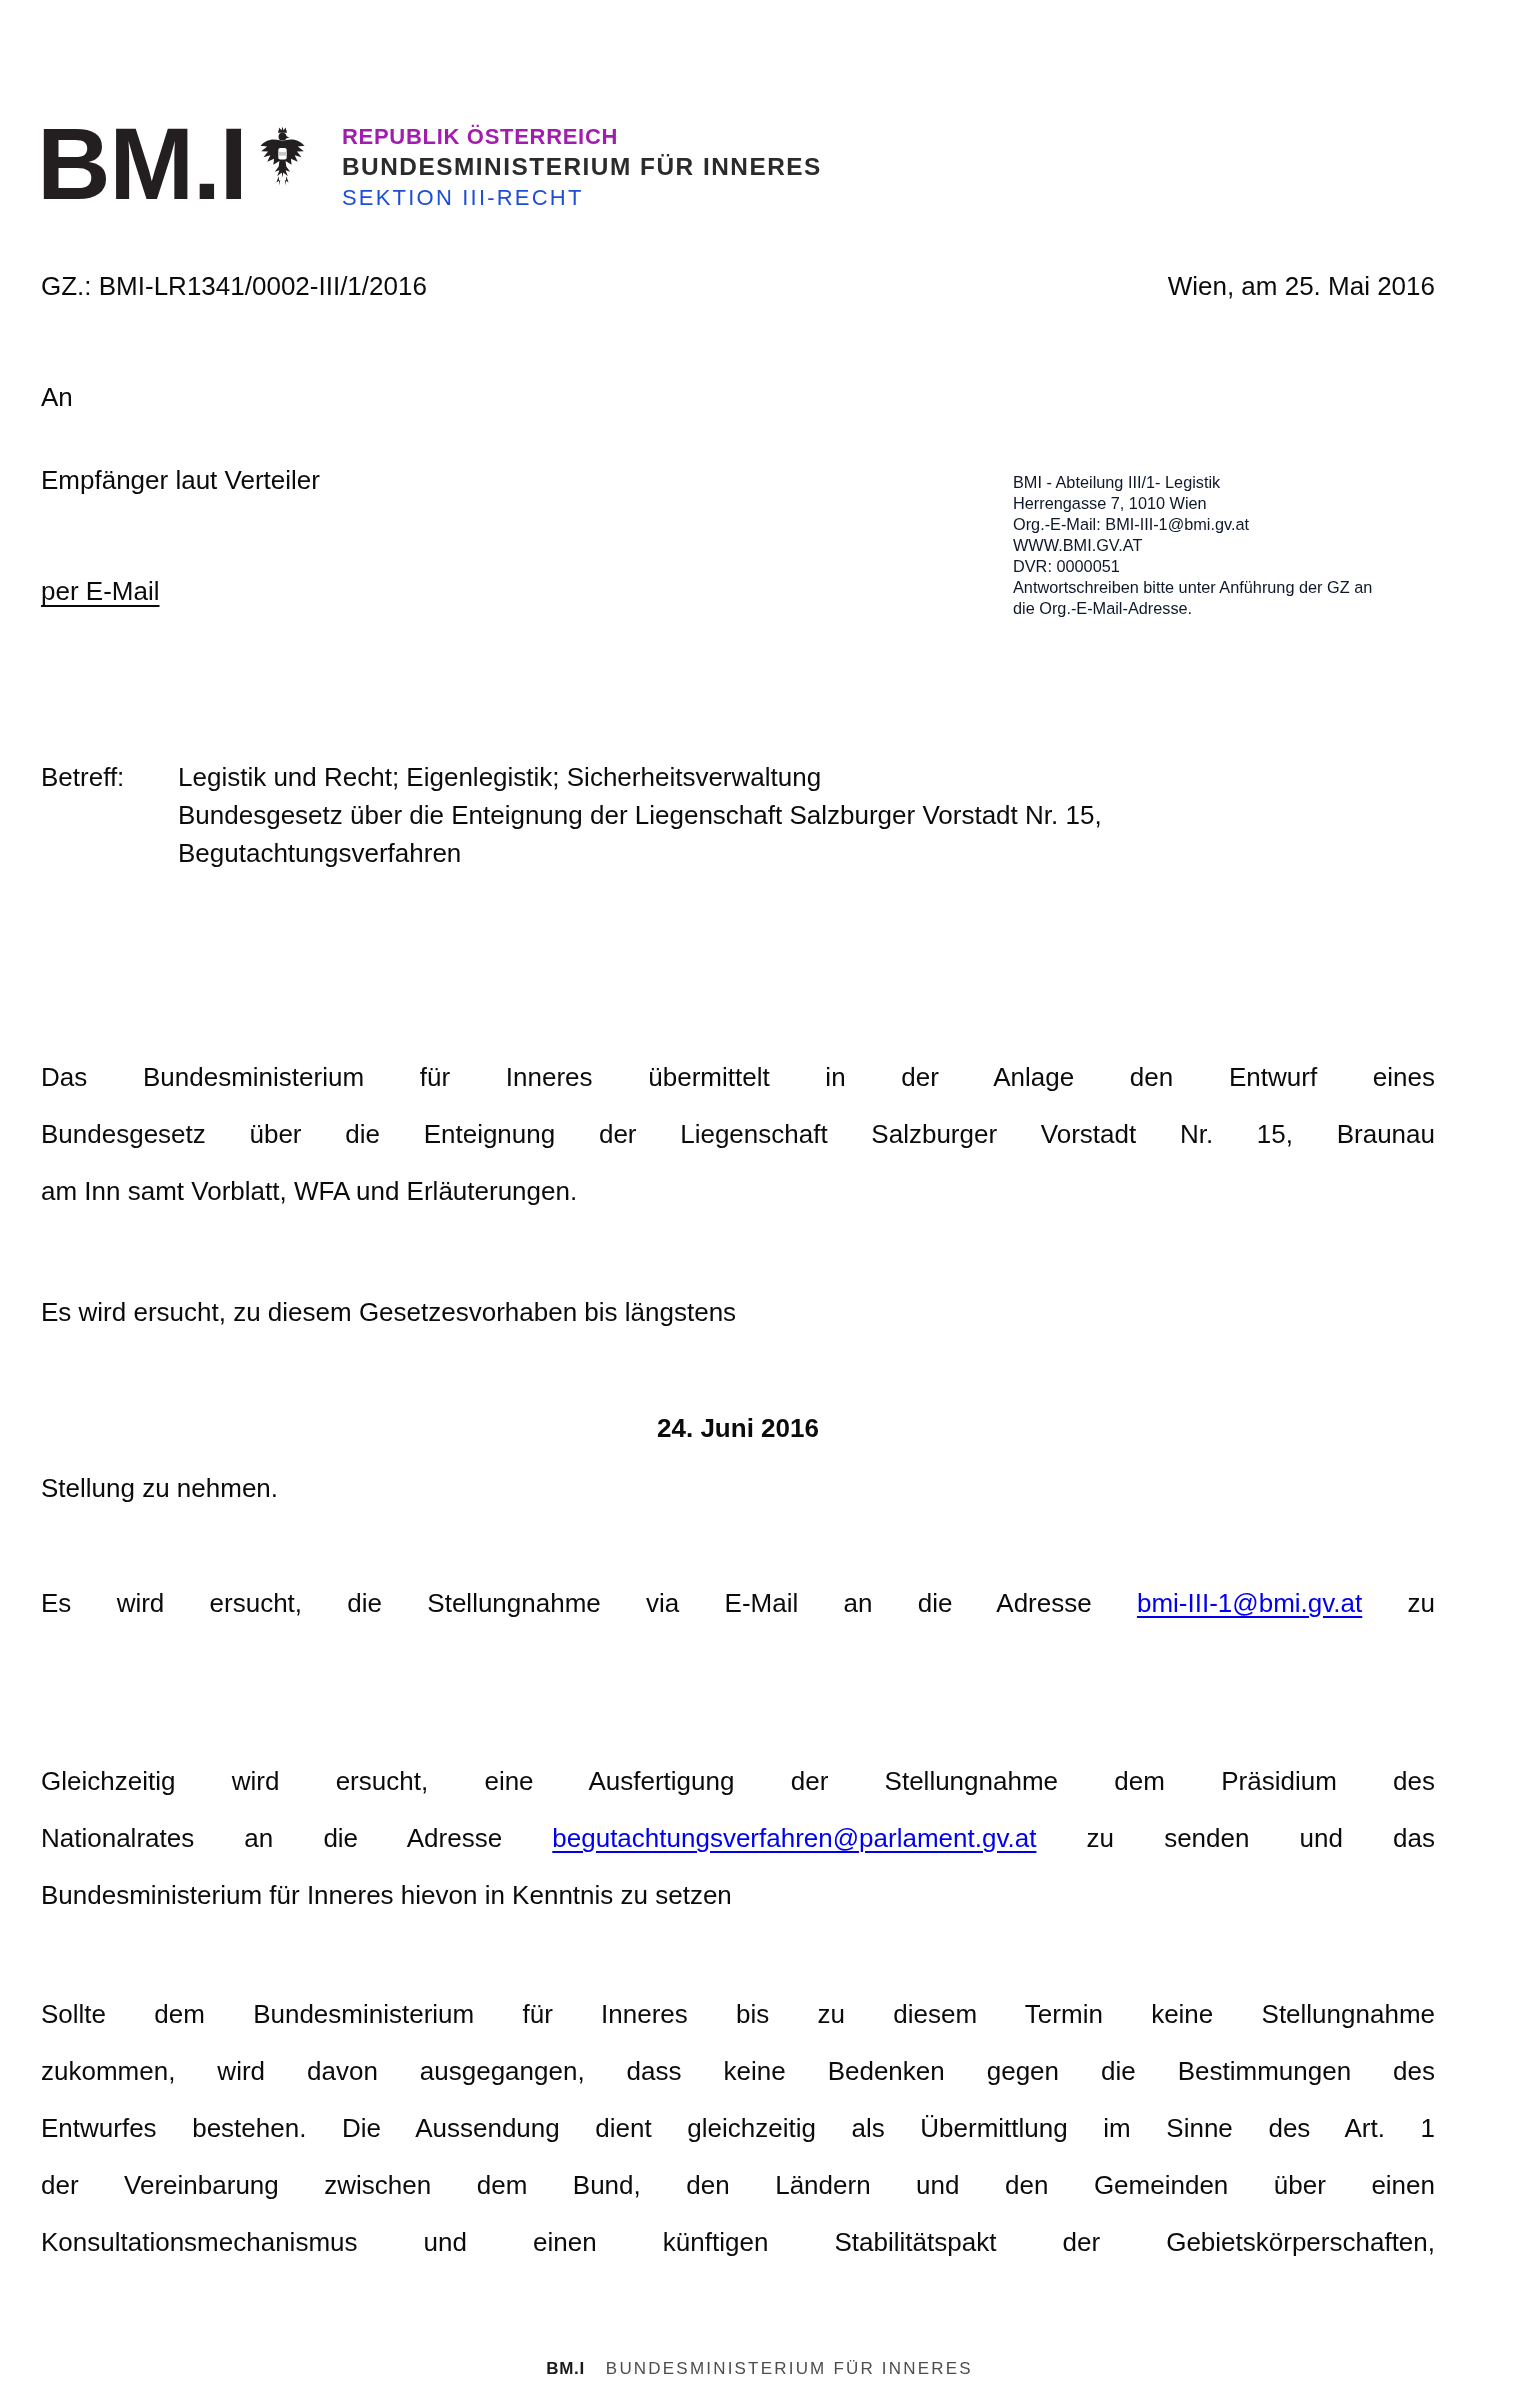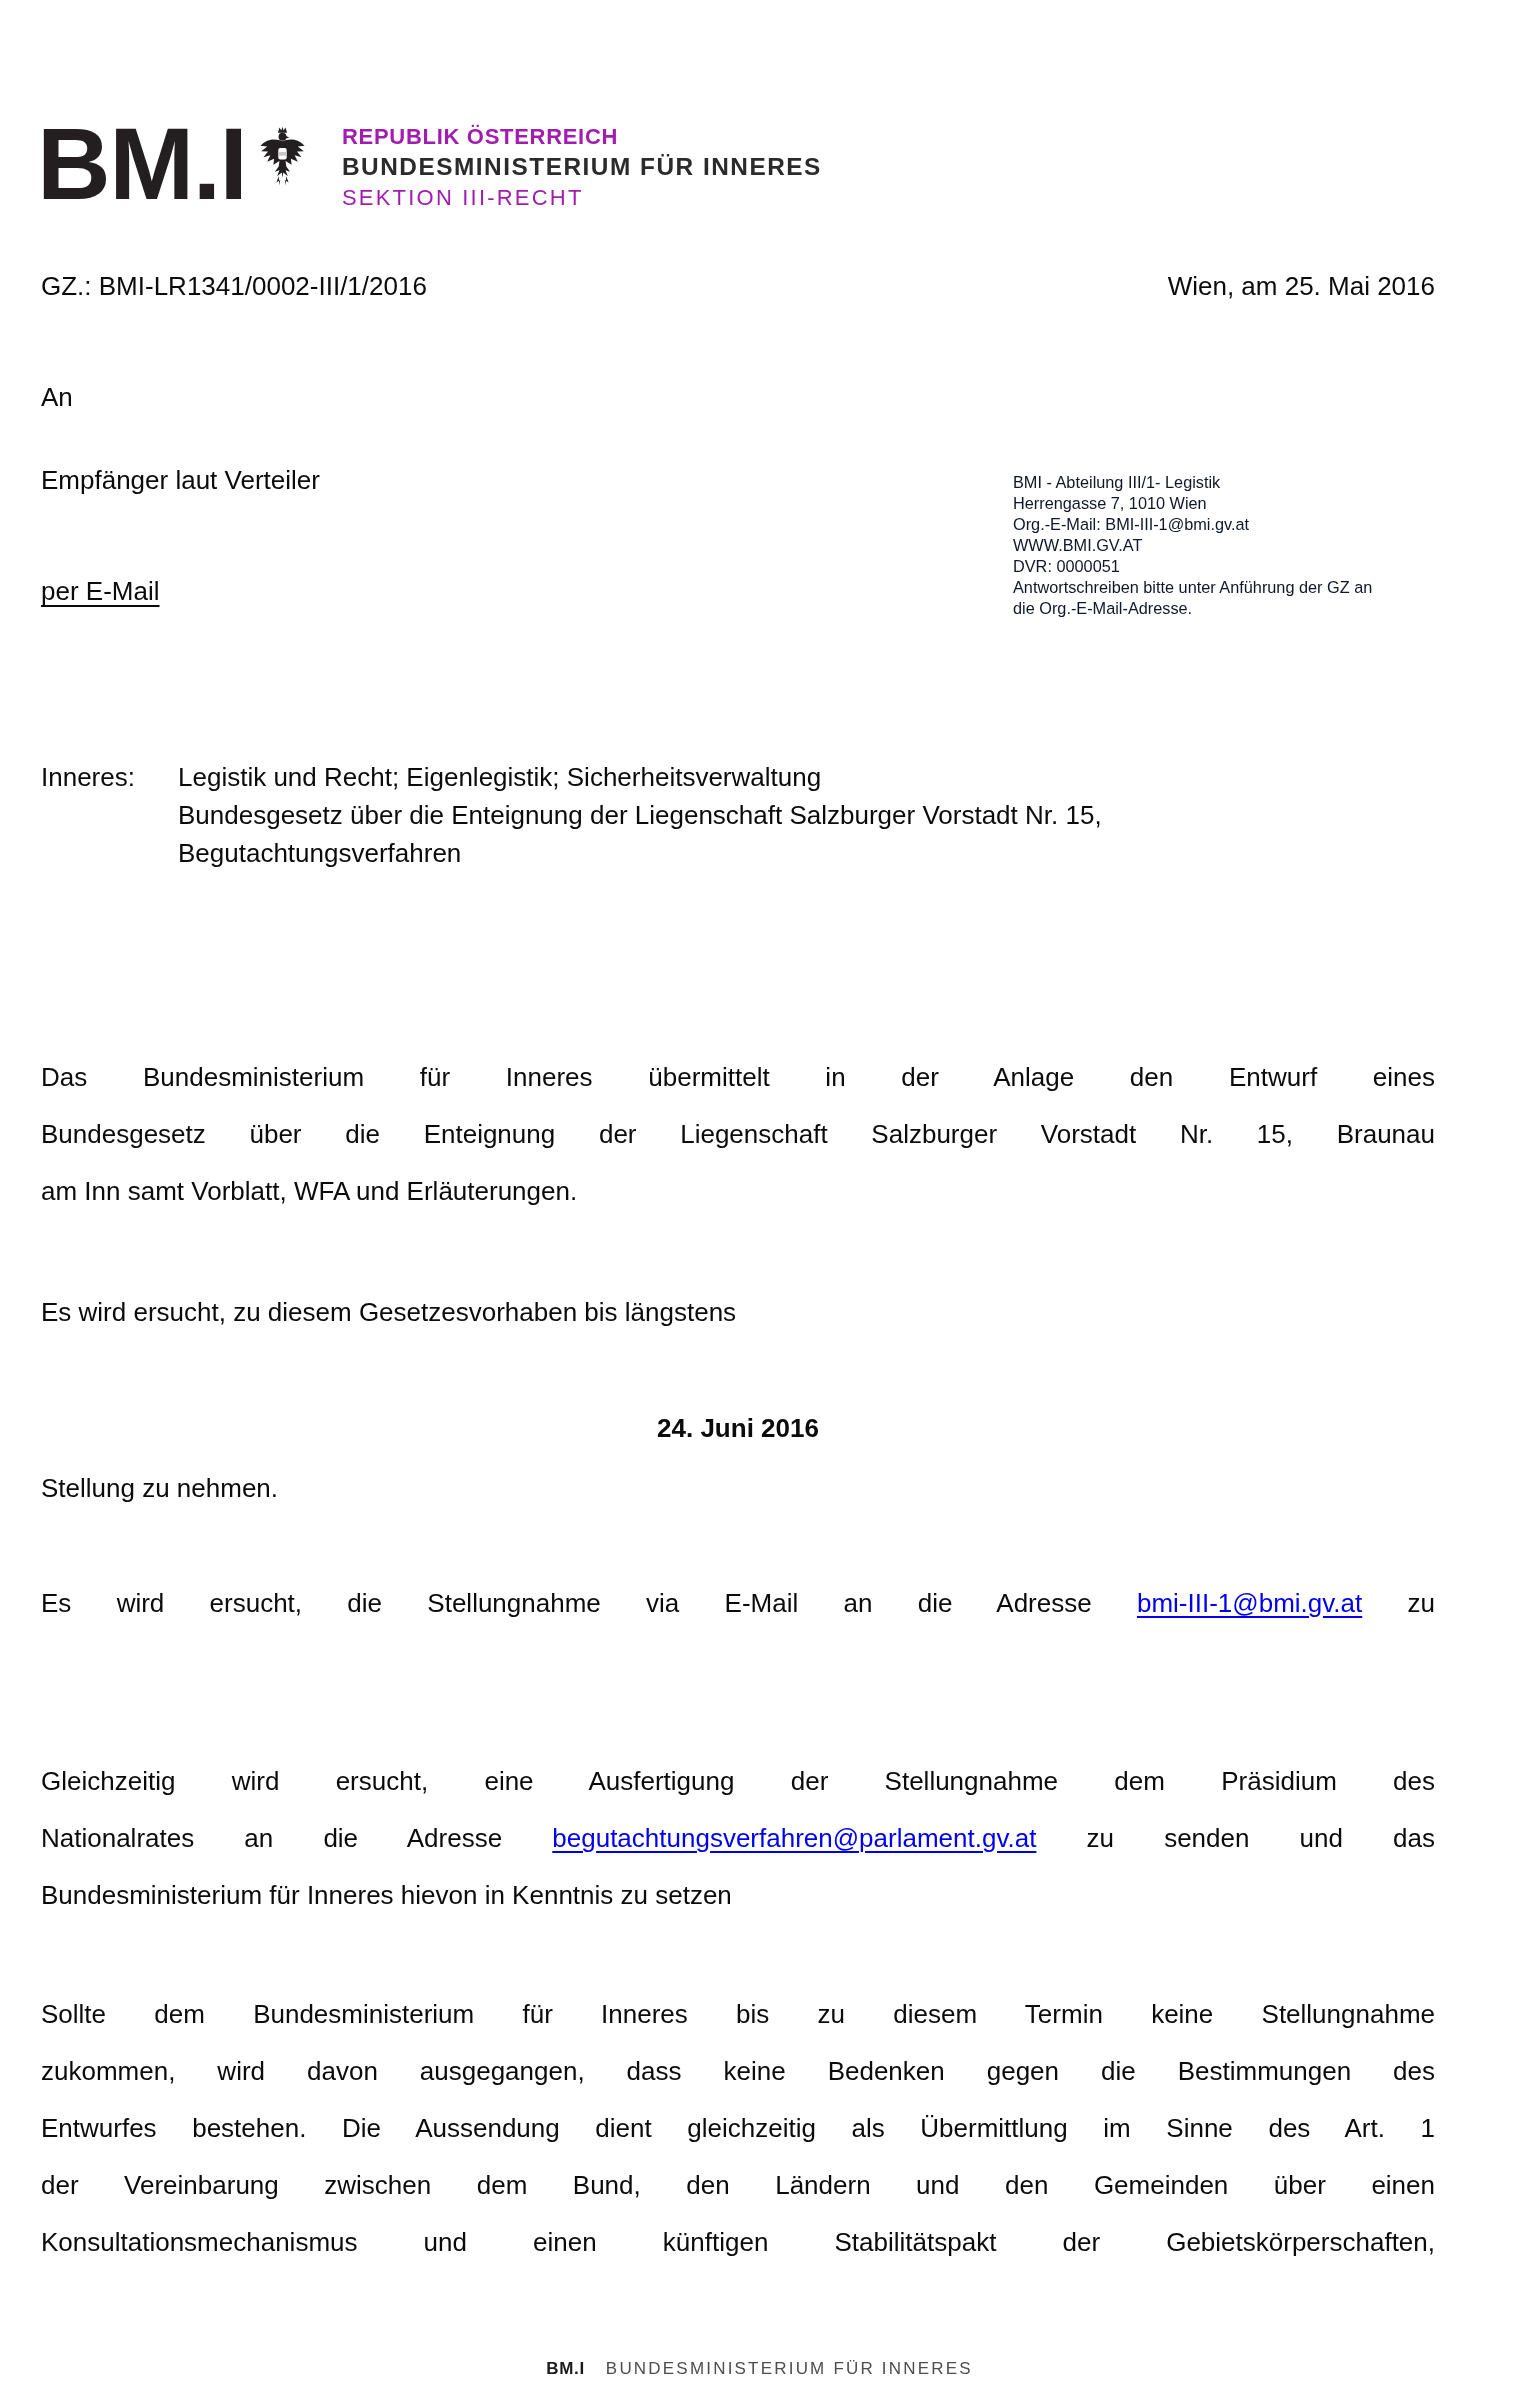--- a/index.html
+++ b/index.html
@@ -13,21 +13,21 @@
 
   
   .logo-bmi {
     left:37px; top:113px;
     font-size:102px; font-weight:700; letter-spacing:-1.5px;
     color:#231f20; line-height:102px;
   }
   .eagle { left:258px; top:126px; width:49px; height:64px; }
   .org-l1 { left:342px; top:126px; font-size:22px; font-weight:700; letter-spacing:0.7px; color:#a21caf; line-height:22px; }
   .org-l2 { left:342px; top:155px; font-size:24.4px; font-weight:700; letter-spacing:1.5px; color:#2b2b2b; line-height:24.4px; }
-  .org-l3 { left:342px; top:187px; font-size:22px; font-weight:400; letter-spacing:2.2px; color:#a21caf; line-height:22px; }
+  .org-l3 { left:342px; top:187px; font-size:22px; font-weight:400; letter-spacing:2.2px; color:#1d4ed8; line-height:22px; }
 
   
   .gz-row {
     left:41px; top:267px; width:1394px;
     display:flex; justify-content:space-between;
     font-size:26px; line-height:38px;gap:48px;
   }
 
   
   .an        { left:41px; top:378px; font-size:26px; line-height:38px; }
@@ -101,21 +101,21 @@
 <div class="abs office">
   <div>BMI - Abteilung III/1- Legistik</div>
   <div>Herrengasse 7, 1010 Wien</div>
   <div>Org.-E-Mail: BMI-III-1@bmi.gv.at</div>
   <div>WWW.BMI.GV.AT</div>
   <div>DVR: 0000051</div>
   <div>Antwortschreiben bitte unter Anführung der GZ an</div>
   <div>die Org.-E-Mail-Adresse.</div>
 </div>
 
-<div class="abs betreff-label">Inneres:</div>
+<div class="abs betreff-label">Betreff:</div>
 <div class="abs betreff-body">
   <div>Legistik und Recht; Eigenlegistik; Sicherheitsverwaltung</div>
   <div>Bundesgesetz über die Enteignung der Liegenschaft Salzburger Vorstadt Nr. 15,</div>
   <div>Begutachtungsverfahren</div>
 </div>
 
 <div class="abs para p1">
   <div class="jline">Das Bundesministerium für Inneres übermittelt in der Anlage den Entwurf eines</div>
   <div class="jline">Bundesgesetz über die Enteignung der Liegenschaft Salzburger Vorstadt Nr. 15, Braunau</div>
   <div class="lline">am Inn samt Vorblatt, WFA und Erläuterungen.</div>

